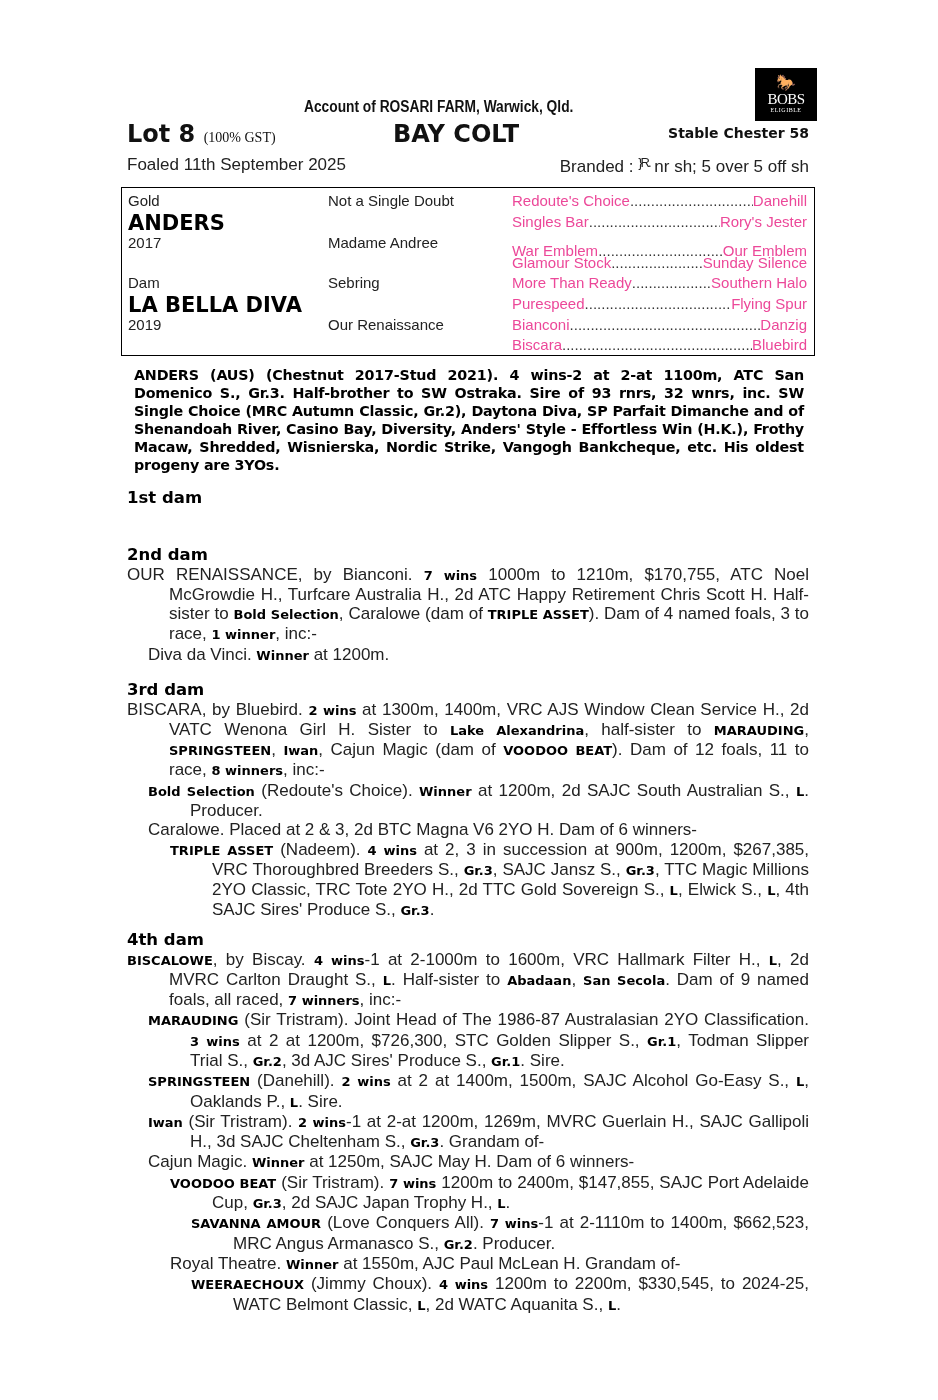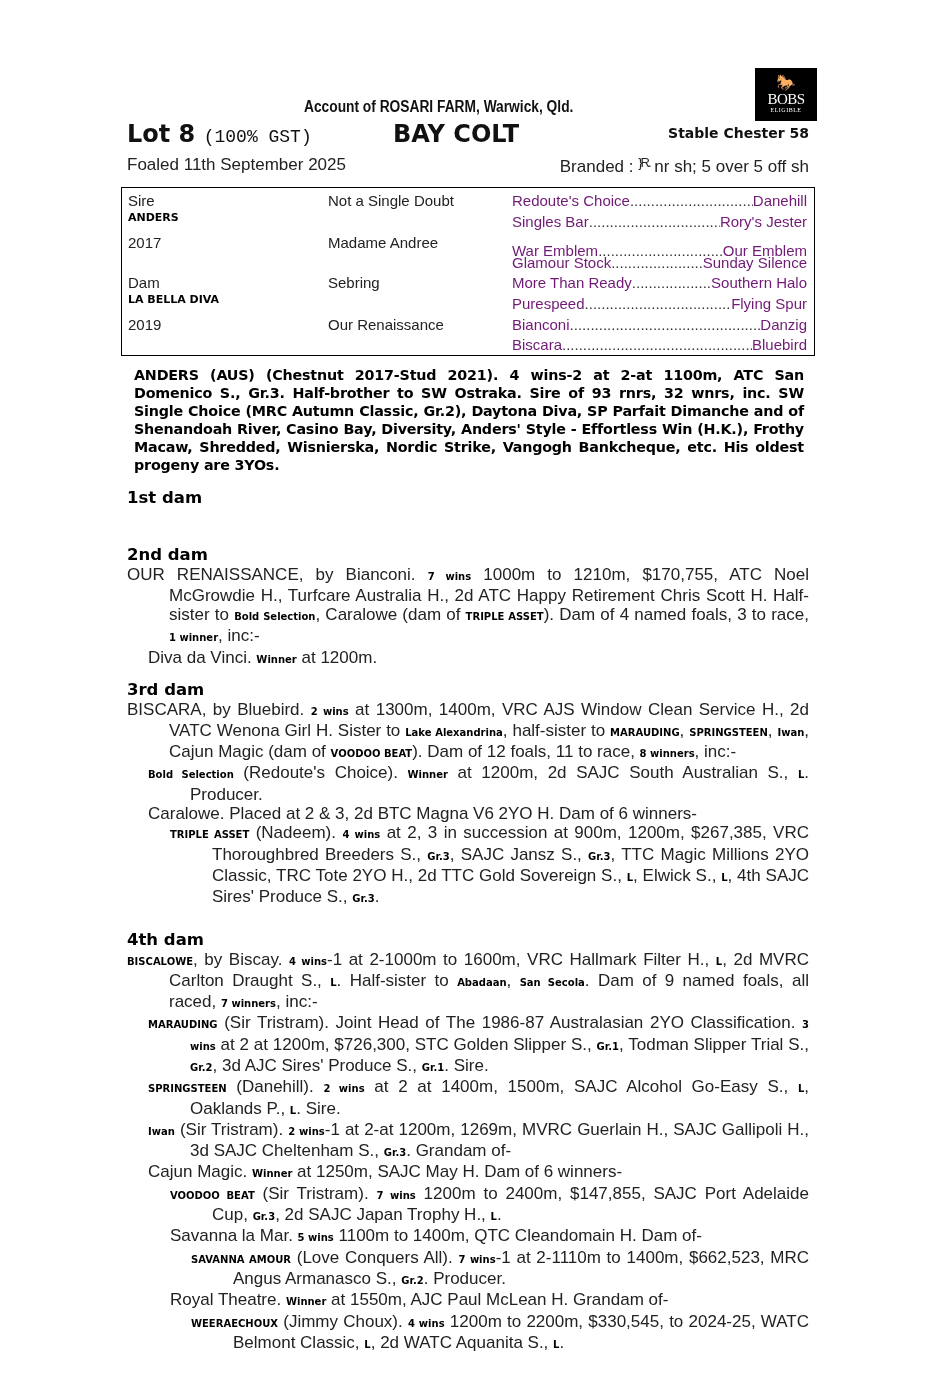--- a/index.html
+++ b/index.html
@@ -17,51 +17,51 @@
   .logo .elig { display:block; font-family: "Liberation Serif", serif; font-size: 6px; letter-spacing: 0.5px; line-height: 9px; }
 
   .account {
     position: absolute; left: 304px; top: 98px;
     font-family: "Liberation Sans", sans-serif; font-weight: bold;
     font-size: 16px; transform: scaleX(0.86); transform-origin: left top;
     letter-spacing: 0;
   }
   .lotline { position: absolute; left: 127px; top: 120px; width: 682px; height: 30px; }
   .lot { position: absolute; left: 0; top: 0; font-weight: 900; font-size: 24px; font-family: "DejaVu Sans", sans-serif; }
-  .lot small { font-weight: normal; font-size: 18px; font-family: Liberation Mono, monospace; }
+  .lot small { font-weight: normal; font-size: 14px; font-family: Liberation Serif, serif; }
   .colt { position: absolute; left: 266px; top: 0; font-weight: 900; font-size: 24px; font-family: "DejaVu Sans", sans-serif; }
   .stable { position: absolute; right: 0; top: 5px; font-weight: bold; font-size: 14px; font-family: "DejaVu Sans", sans-serif; }
 
   .foaledline { position: absolute; left: 127px; top: 155px; width: 682px; font-size: 17px; color: #222; }
   .foaled { position: absolute; left: 0; top: 0; }
   .branded { position: absolute; right: 0; top: 0; }
   .brandmark { font-size: 13px; vertical-align: 5px; letter-spacing: -2px; }
 
   .pedbox {
     position: absolute; left: 121px; top: 187px; width: 694px; height: 169px;
     border: 1.5px solid #000; box-sizing: border-box;
   }
   .ped-cell { position: absolute; font-size: 15px; color: #222; white-space: nowrap; }
-  .ped-name { font-weight: 900; font-family: "DejaVu Sans", sans-serif; font-size: 11px; color: #000; }
-  .gg { position: absolute; left: 390px; width: 295px; font-size: 15px; color: #701a75; display: flex; white-space: nowrap; }
+  .ped-name { font-weight: 900; font-family: "DejaVu Sans", sans-serif; font-size: 21px; color: #000; }
+  .gg { position: absolute; left: 390px; width: 295px; font-size: 15px; color: #ec4899; display: flex; white-space: nowrap; }
   .gg .l { flex: 0 0 auto; }
   .gg .dots { flex: 1 1 auto; overflow: hidden; color: #333; }
   .gg .dots::before { content: "...................................................................................................................."; letter-spacing: 0; }
   .gg .r { flex: 0 0 auto; }
 
   .sireblurb {
     position: absolute; left: 134px; top: 366px; width: 670px;
     font-family: "DejaVu Sans", sans-serif; font-weight: 900; font-size: 14.3px;
     line-height: 18px; text-align: justify; color: #000; letter-spacing: -0.2px;
   }
 
   .section { position: absolute; left: 127px; width: 682px; font-size: 17px; line-height: 19.3px; color: #222; }
   .sec-h { font-family: "DejaVu Sans", sans-serif; font-weight: 900; font-size: 16.5px; color: #000; line-height: 19.5px; }
   .para { text-align: justify; }
-  .para b { font-family: "DejaVu Sans", sans-serif; font-weight: 900; font-size: 10px; color: #000; }
+  .para b { font-family: "DejaVu Sans", sans-serif; font-weight: 900; font-size: 13px; color: #000; }
   .h0 { padding-left: 42px; text-indent: -42px; }
   .h1 { padding-left: 63px; text-indent: -42px; }
   .h2 { padding-left: 85px; text-indent: -42px; }
   .h3 { padding-left: 106px; text-indent: -42px; }
 </style>
 </head>
 <body>
 
 <div class="logo">
   <span class="horse">🐎</span>
@@ -83,21 +83,21 @@
 <div class="foaledline">
   <div class="foaled">Foaled 11th September 2025</div>
   <div class="branded">
     <span>Branded :</span>
     <span class="brandmark">}R.</span>
     <span>nr sh; 5 over 5 off sh</span>
   </div>
 </div>
 
 <div class="pedbox">
-  <div class="ped-cell" style="left:6px;top:4px">Sire</div>
+  <div class="ped-cell" style="left:6px;top:4px">Gold</div>
   <div class="ped-cell ped-name" style="left:6px;top:23px">ANDERS</div>
   <div class="ped-cell" style="left:6px;top:46px">2017</div>
   <div class="ped-cell" style="left:206px;top:4px">Not a Single Doubt</div>
   <div class="ped-cell" style="left:206px;top:46px">Madame Andree</div>
 
   <div class="ped-cell" style="left:6px;top:86px">Dam</div>
   <div class="ped-cell ped-name" style="left:6px;top:105px">LA BELLA DIVA</div>
   <div class="ped-cell" style="left:6px;top:128px">2019</div>
   <div class="ped-cell" style="left:206px;top:86px">Sebring</div>
   <div class="ped-cell" style="left:206px;top:128px">Our Renaissance</div>
@@ -189,23 +189,20 @@
   </div>
   <div class="para h1">
     <b>Iwan</b><span> (Sir Tristram). </span><b>2 wins</b><span>-1 at 2-at 1200m, 1269m, MVRC Guerlain H., SAJC Gallipoli H., 3d SAJC Cheltenham S., </span><b>Gr.3</b><span>. Grandam of-</span>
   </div>
   <div class="para h1">
     <span>Cajun Magic. </span><b>Winner</b><span> at 1250m, SAJC May H. Dam of 6 winners-</span>
   </div>
   <div class="para h2">
     <b>VOODOO BEAT</b><span> (Sir Tristram). </span><b>7 wins</b><span> 1200m to 2400m, $147,855, SAJC Port Adelaide Cup, </span><b>Gr.3</b><span>, 2d SAJC Japan Trophy H., </span><b>L</b><span>.</span>
   </div>
-  <div class="para h2">
-    <span>Savanna la Mar. </span><b>5 wins</b><span> 1100m to 1400m, QTC Cleandomain H. Dam of-</span>
-  </div>
   <div class="para h3">
     <b>SAVANNA AMOUR</b><span> (Love Conquers All). </span><b>7 wins</b><span>-1 at 2-1110m to 1400m, $662,523, MRC Angus Armanasco S., </span><b>Gr.2</b><span>. Producer.</span>
   </div>
   <div class="para h2">
     <span>Royal Theatre. </span><b>Winner</b><span> at 1550m, AJC Paul McLean H. Grandam of-</span>
   </div>
   <div class="para h3">
     <b>WEERAECHOUX</b><span> (Jimmy Choux). </span><b>4 wins</b><span> 1200m to 2200m, $330,545, to 2024-25, WATC Belmont Classic, </span><b>L</b><span>, 2d WATC Aquanita S., </span><b>L</b><span>.</span>
   </div>
 </div>

